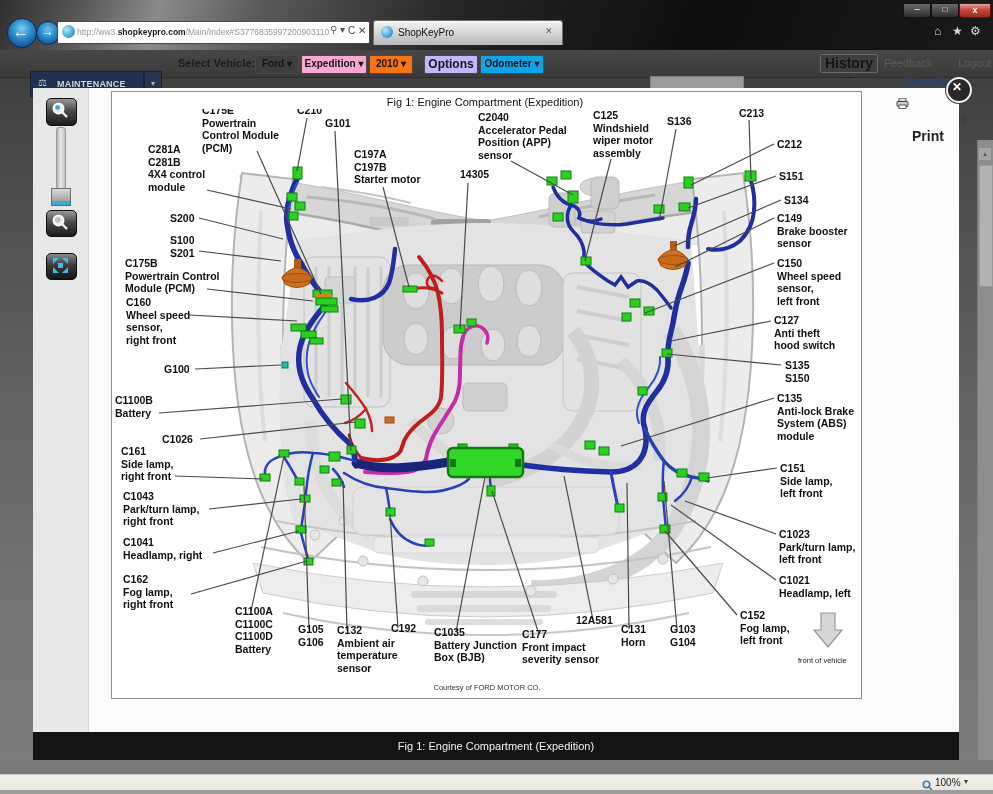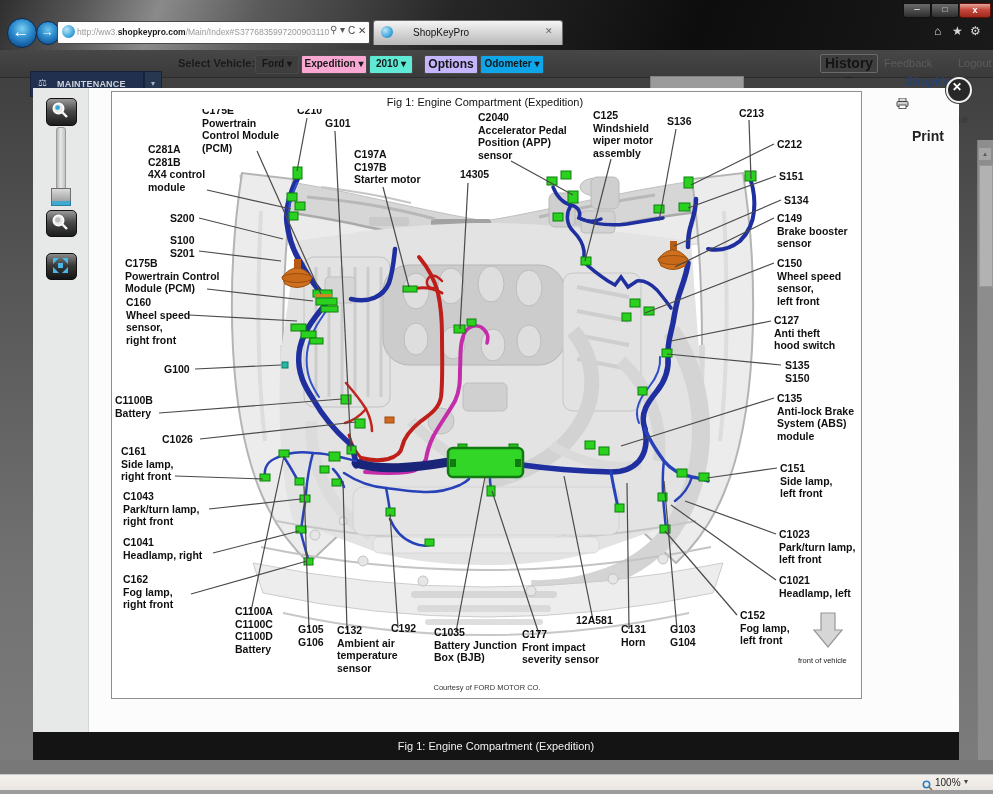--- a/index.html
+++ b/index.html
@@ -27,32 +27,32 @@
   <div class="abs" style="left:40px;top:25px;width:14px;height:14px;color:#fff;font-size:13px;font-weight:bold;line-height:14px;text-align:center;">→</div>
 
   <div class="abs" style="left:57px;top:21px;width:311px;height:21px;background:#fdfdfd;border:1px solid #4a4a4a;border-radius:2px;"></div>
   <div class="abs" style="left:62px;top:25px;width:13px;height:13px;border-radius:50%;background:radial-gradient(circle at 35% 35%,#bfe6f7,#3ea7dc 60%,#1c6eb0);"></div>
   <div class="abs" style="left:77px;top:27px;width:252px;height:11px;font-size:8.5px;color:#9a9a9a;white-space:nowrap;overflow:hidden;">http://ww3.<b style="color:#1a1a1a;">shopkeypro.com</b>/Main/Index#S377683599720090311000</div>
   <div class="abs" style="left:330px;top:24px;width:38px;height:15px;font-size:10px;color:#555;">⚲ ▾</div>
   <div class="abs" style="left:348px;top:25px;width:20px;height:15px;font-size:10px;color:#444;">C ✕</div>
 
   <div class="abs" style="left:373px;top:20px;width:188px;height:24px;background:linear-gradient(#f5f5f5,#d8d8d8 45%,#b8b8b8);border:1px solid #6f6f6f;border-bottom:none;border-radius:3px 3px 0 0;"></div>
   <div class="abs" style="left:381px;top:26px;width:12px;height:12px;border-radius:50%;background:radial-gradient(circle at 35% 35%,#bfe6f7,#3ea7dc 60%,#1c6eb0);"></div>
-  <div class="abs" style="left:398px;top:27px;font-size:10px;color:#111;margin-left:15px;">ShopKeyPro</div>
+  <div class="abs" style="left:398px;top:27px;font-size:10px;color:#111;">ShopKeyPro</div>
   <div class="abs" style="left:545px;top:26px;font-size:9px;color:#666;">✕</div>
 
   <div class="abs" style="left:934px;top:24px;font-size:12px;color:#d8d8d8;">⌂</div>
   <div class="abs" style="left:952px;top:24px;font-size:12px;color:#d8d8d8;">★</div>
   <div class="abs" style="left:970px;top:24px;font-size:12px;color:#d8d8d8;">⚙</div>
 
   <div class="abs" style="left:0;top:50px;width:993px;height:27px;background:linear-gradient(#474747,#3a3a3a);border-bottom:1px solid #2c2c2c;"></div>
   <div class="abs" style="left:178px;top:57px;font-size:11px;font-weight:bold;color:#1b1b1b;">Select Vehicle:</div>
   <div class="abs" style="left:255px;top:55px;width:42px;height:17px;background:#3e3e3e;border:1px solid #494949;border-radius:2px;font-size:10px;font-weight:bold;color:#161616;text-align:center;line-height:16px;">Ford ▾</div>
   <div class="abs" style="left:301px;top:55px;width:64px;height:17px;background:#f9a8d4;border:1px solid #494949;border-radius:2px;font-size:10px;font-weight:bold;color:#161616;text-align:center;line-height:16px;">Expedition ▾</div>
-  <div class="abs" style="left:369px;top:55px;width:42px;height:17px;background:#5eead4;border:1px solid #494949;border-radius:2px;font-size:10px;font-weight:bold;color:#161616;text-align:center;line-height:16px;">2010 ▾</div>
+  <div class="abs" style="left:369px;top:55px;width:42px;height:17px;background:#f97316;border:1px solid #494949;border-radius:2px;font-size:10px;font-weight:bold;color:#161616;text-align:center;line-height:16px;">2010 ▾</div>
   <div class="abs" style="left:424px;top:55px;width:52px;height:17px;background:#c4b5fd;border:1px solid #494949;border-radius:2px;font-size:12px;font-weight:bold;color:#161616;text-align:center;line-height:16px;">Options ▾</div>
   <div class="abs" style="left:480px;top:55px;width:62px;height:17px;background:#0ea5e9;border:1px solid #494949;border-radius:2px;font-size:10px;font-weight:bold;color:#161616;text-align:center;line-height:16px;">Odometer ▾</div>
   <div class="abs" style="left:820px;top:54px;width:56px;height:17px;background:#3f3f3f;border:1px solid #6a6a6a;border-radius:2px;font-size:14px;font-weight:bold;color:#141414;text-align:center;line-height:17px;">History ▾</div>
   <div class="abs" style="left:884px;top:57px;font-size:11px;color:#5c5c5c;">Feedback</div>
   <div class="abs" style="left:938px;top:57px;font-size:11px;color:#5c5c5c;margin-left:20px;">Logout</div>
 
   <div class="abs" style="left:0;top:78px;width:993px;height:696px;background:linear-gradient(#404040,#575757 30%,#717171 70%,#7c7c7c);"></div>
   <div class="abs" style="left:30px;top:71px;width:112px;height:24px;background:#20304e;border:1px solid #16233c;"></div>
   <div class="abs" style="left:38px;top:77px;width:18px;height:11px;color:#c8cdd6;font-size:10px;line-height:11px;">⚖</div>
   <div class="abs" style="left:57px;top:79px;font-size:9px;font-weight:bold;color:#cfd4dc;letter-spacing:.2px;">MAINTENANCE</div>

